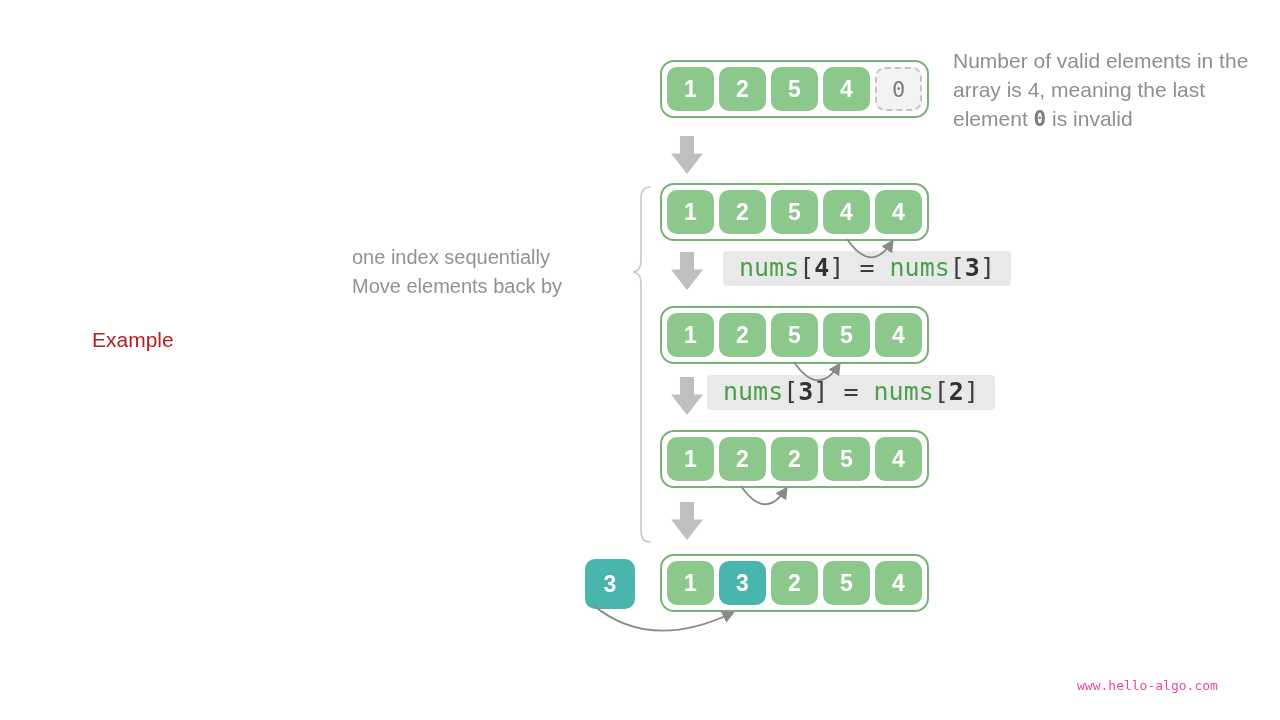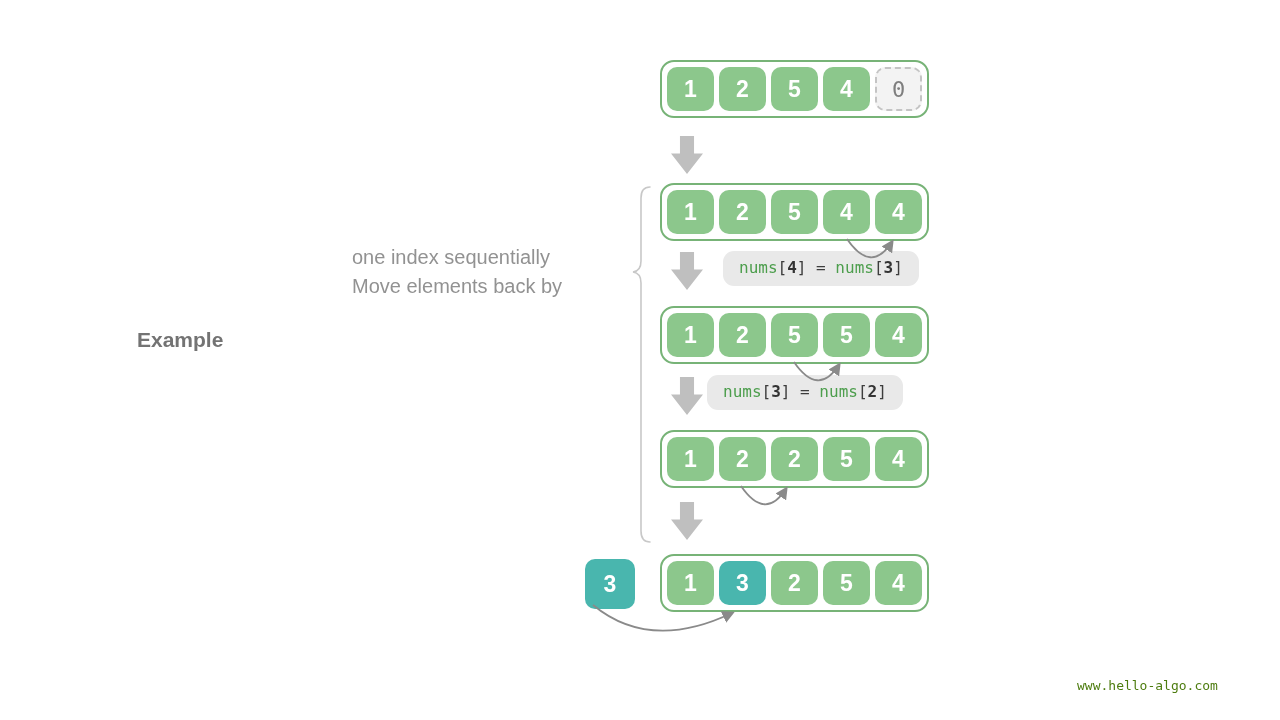--- a/index.html
+++ b/index.html
@@ -22,61 +22,62 @@
     background:#F3F3F3;border:2px dashed #C4C4C4;width:43px;height:40px;
     color:#7E7E7E;font-weight:normal;font-family:"DejaVu Sans Mono",monospace;font-size:22px;
   }
   .lone-box{
     position:absolute;width:50px;height:50px;border-radius:10px;background:#49B6AE;
     display:flex;align-items:center;justify-content:center;
     color:#fff;font-size:23px;font-weight:bold;
   }
   
   .codelabel{
-    position:absolute;background:#E9E9E9;border-radius:11px;
+    position:absolute;background:#E9E9E9;border-radius:4px;
     padding:5px 16px 7px 16px;white-space:pre;
-    font-family:"DejaVu Sans Mono",monospace;font-size:16px;line-height:23px;color:#3D3D3D;
+    font-family:"DejaVu Sans Mono",monospace;font-size:25px;line-height:23px;color:#3D3D3D;
   }
   .codelabel .g{color:#4D9E4D;}
   .codelabel .d{color:#3D3D3D;}
   .codelabel .b{color:#333333;font-weight:bold;}
   .codelabel .t{color:#2E9C93;font-weight:bold;}
   
   .down-arrow{
     position:absolute;width:32px;height:38px;background:#BFBFBF;
     clip-path:polygon(28% 0,72% 0,72% 46%,100% 46%,50% 100%,0 46%,28% 46%);
   }
   
   .note{position:absolute;color:#8F8F8F;font-size:21px;line-height:29px;}
   .note .mono0{font-family:"DejaVu Sans Mono",monospace;font-weight:bold;color:#7C7C7C;}
   .move-note{position:absolute;color:#929292;font-size:20px;line-height:29px;}
-  .example-heading{position:absolute;color:#737373;font-size:21px;font-weight:bold;margin-left:45px;}
+  .example-heading{position:absolute;color:#b91c1c;font-size:21px;font-weight:normal;}
   .example-line{position:absolute;color:#404040;font-size:20px;white-space:pre;}
   .example-line .t{color:#35A79D;font-weight:bold;}
   .example-line .b{color:#3D3D3D;font-weight:bold;}
   .watermark{
-    position:absolute;color:#4d7c0f;font-family:"DejaVu Sans Mono",monospace;font-size:13px;
+    position:absolute;color:#ec4899;font-family:"DejaVu Sans Mono",monospace;font-size:13px;
   }
   
   .overlay{position:absolute;left:0;top:0;pointer-events:none;}
   .overlay .arc{fill:none;stroke:#8A8A8A;stroke-width:1.8;}
   .overlay .brace{fill:none;stroke:#C8C8C8;stroke-width:1.6;stroke-linecap:round;}
 </style>
 </head>
 <body>
 
 <div class="canvas">
 
   <div class="example-heading" style="left:92px;top:328px;">Example</div>
 
   <div class="move-note" style="left:352px;top:243px;">
     <div>one index sequentially</div>
     <div>Move elements back by</div>
   </div>
 
+  <div class="note" style="left:953px;top:46px;width:305px;"><span>Number of valid elements in the array is 4, meaning the last element </span><span class="mono0">0</span><span> is invalid</span></div>
 
 
   <div class="array" style="left:660px;top:60px;">
     <div class="cell">1</div>
     <div class="cell">2</div>
     <div class="cell">5</div>
     <div class="cell">4</div>
     <div class="cell dashed">0</div>
   </div>
 

